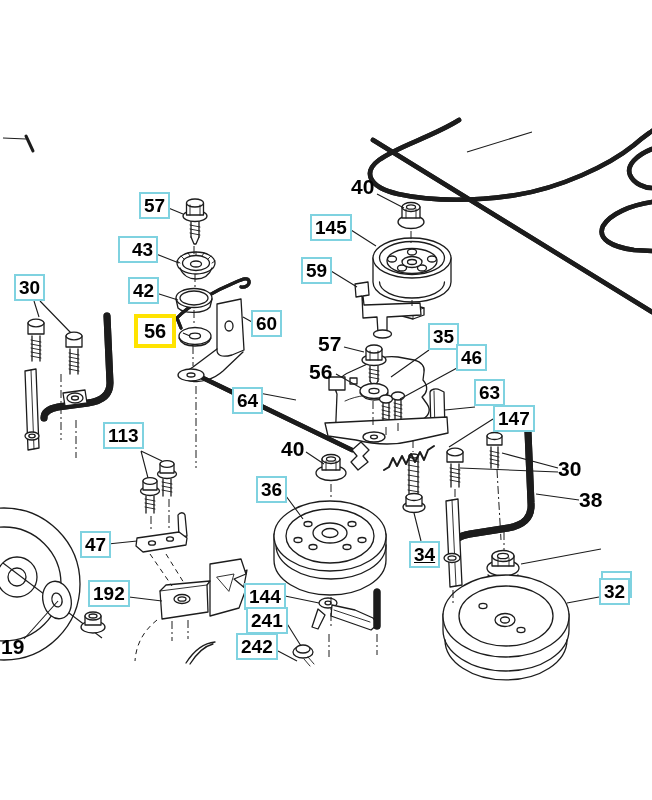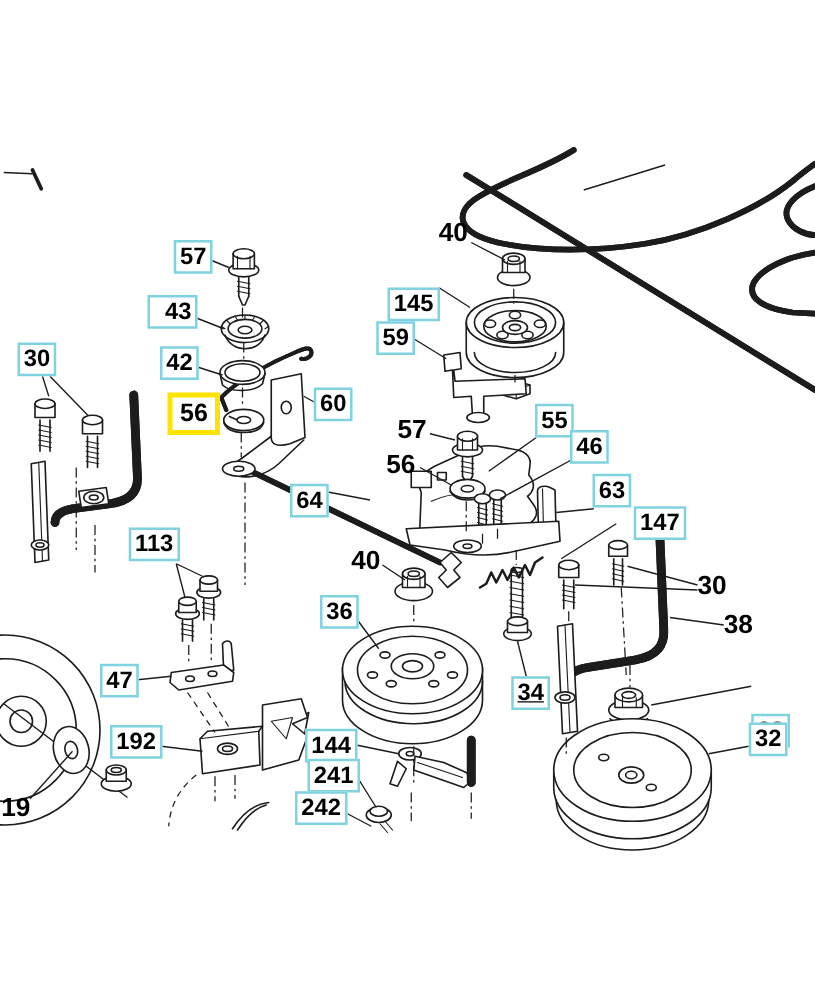--- a/index.html
+++ b/index.html
@@ -318,28 +318,28 @@
 <div class="callout" style="left:118px;top:236px;padding-left:12px;">43</div>
 <div class="callout" style="left:128px;top:277px;">42</div>
 <div class="callout highlight" style="left:134px;top:314px;">56</div>
 <div class="callout" style="left:251px;top:310px;">60</div>
 <div class="callout" style="left:14px;top:274px;">30</div>
 <div class="callout" style="left:103px;top:422px;">113</div>
 <div class="callout" style="left:80px;top:531px;">47</div>
 <div class="callout" style="left:88px;top:580px;">192</div>
 <div class="callout plain" style="left:1px;top:636px;">19</div>
 <div class="callout plain" style="left:351px;top:176px;">40</div>
-<div class="callout" style="left:310px;top:230px;">145</div>
+<div class="callout" style="left:310px;top:214px;">145</div>
 <div class="callout" style="left:301px;top:257px;">59</div>
 <div class="callout plain" style="left:318px;top:333px;">57</div>
 <div class="callout plain" style="left:309px;top:361px;">56</div>
-<div class="callout" style="left:428px;top:323px;">55</div>
+<div class="callout" style="left:428px;top:323px;">35</div>
 <div class="callout" style="left:456px;top:344px;">46</div>
 <div class="callout" style="left:474px;top:379px;">63</div>
-<div class="callout" style="left:507px;top:405px;text-align:center;">147</div>
+<div class="callout" style="left:493px;top:405px;text-align:center;">147</div>
 <div class="callout plain" style="left:281px;top:438px;">40</div>
 <div class="callout" style="left:256px;top:476px;">36</div>
 <div class="callout" style="left:232px;top:387px;">64</div>
 <div class="callout" style="left:409px;top:541px;text-decoration:underline;">34</div>
 <div class="callout plain" style="left:558px;top:458px;">30</div>
 <div class="callout plain" style="left:579px;top:489px;">38</div>
 <div class="callout" style="left:601px;top:523px;margin-top:48px;">33</div>
 <div class="callout" style="left:599px;top:578px;">32</div>
 <div class="callout" style="left:244px;top:583px;">144</div>
 <div class="callout" style="left:246px;top:607px;">241</div>

